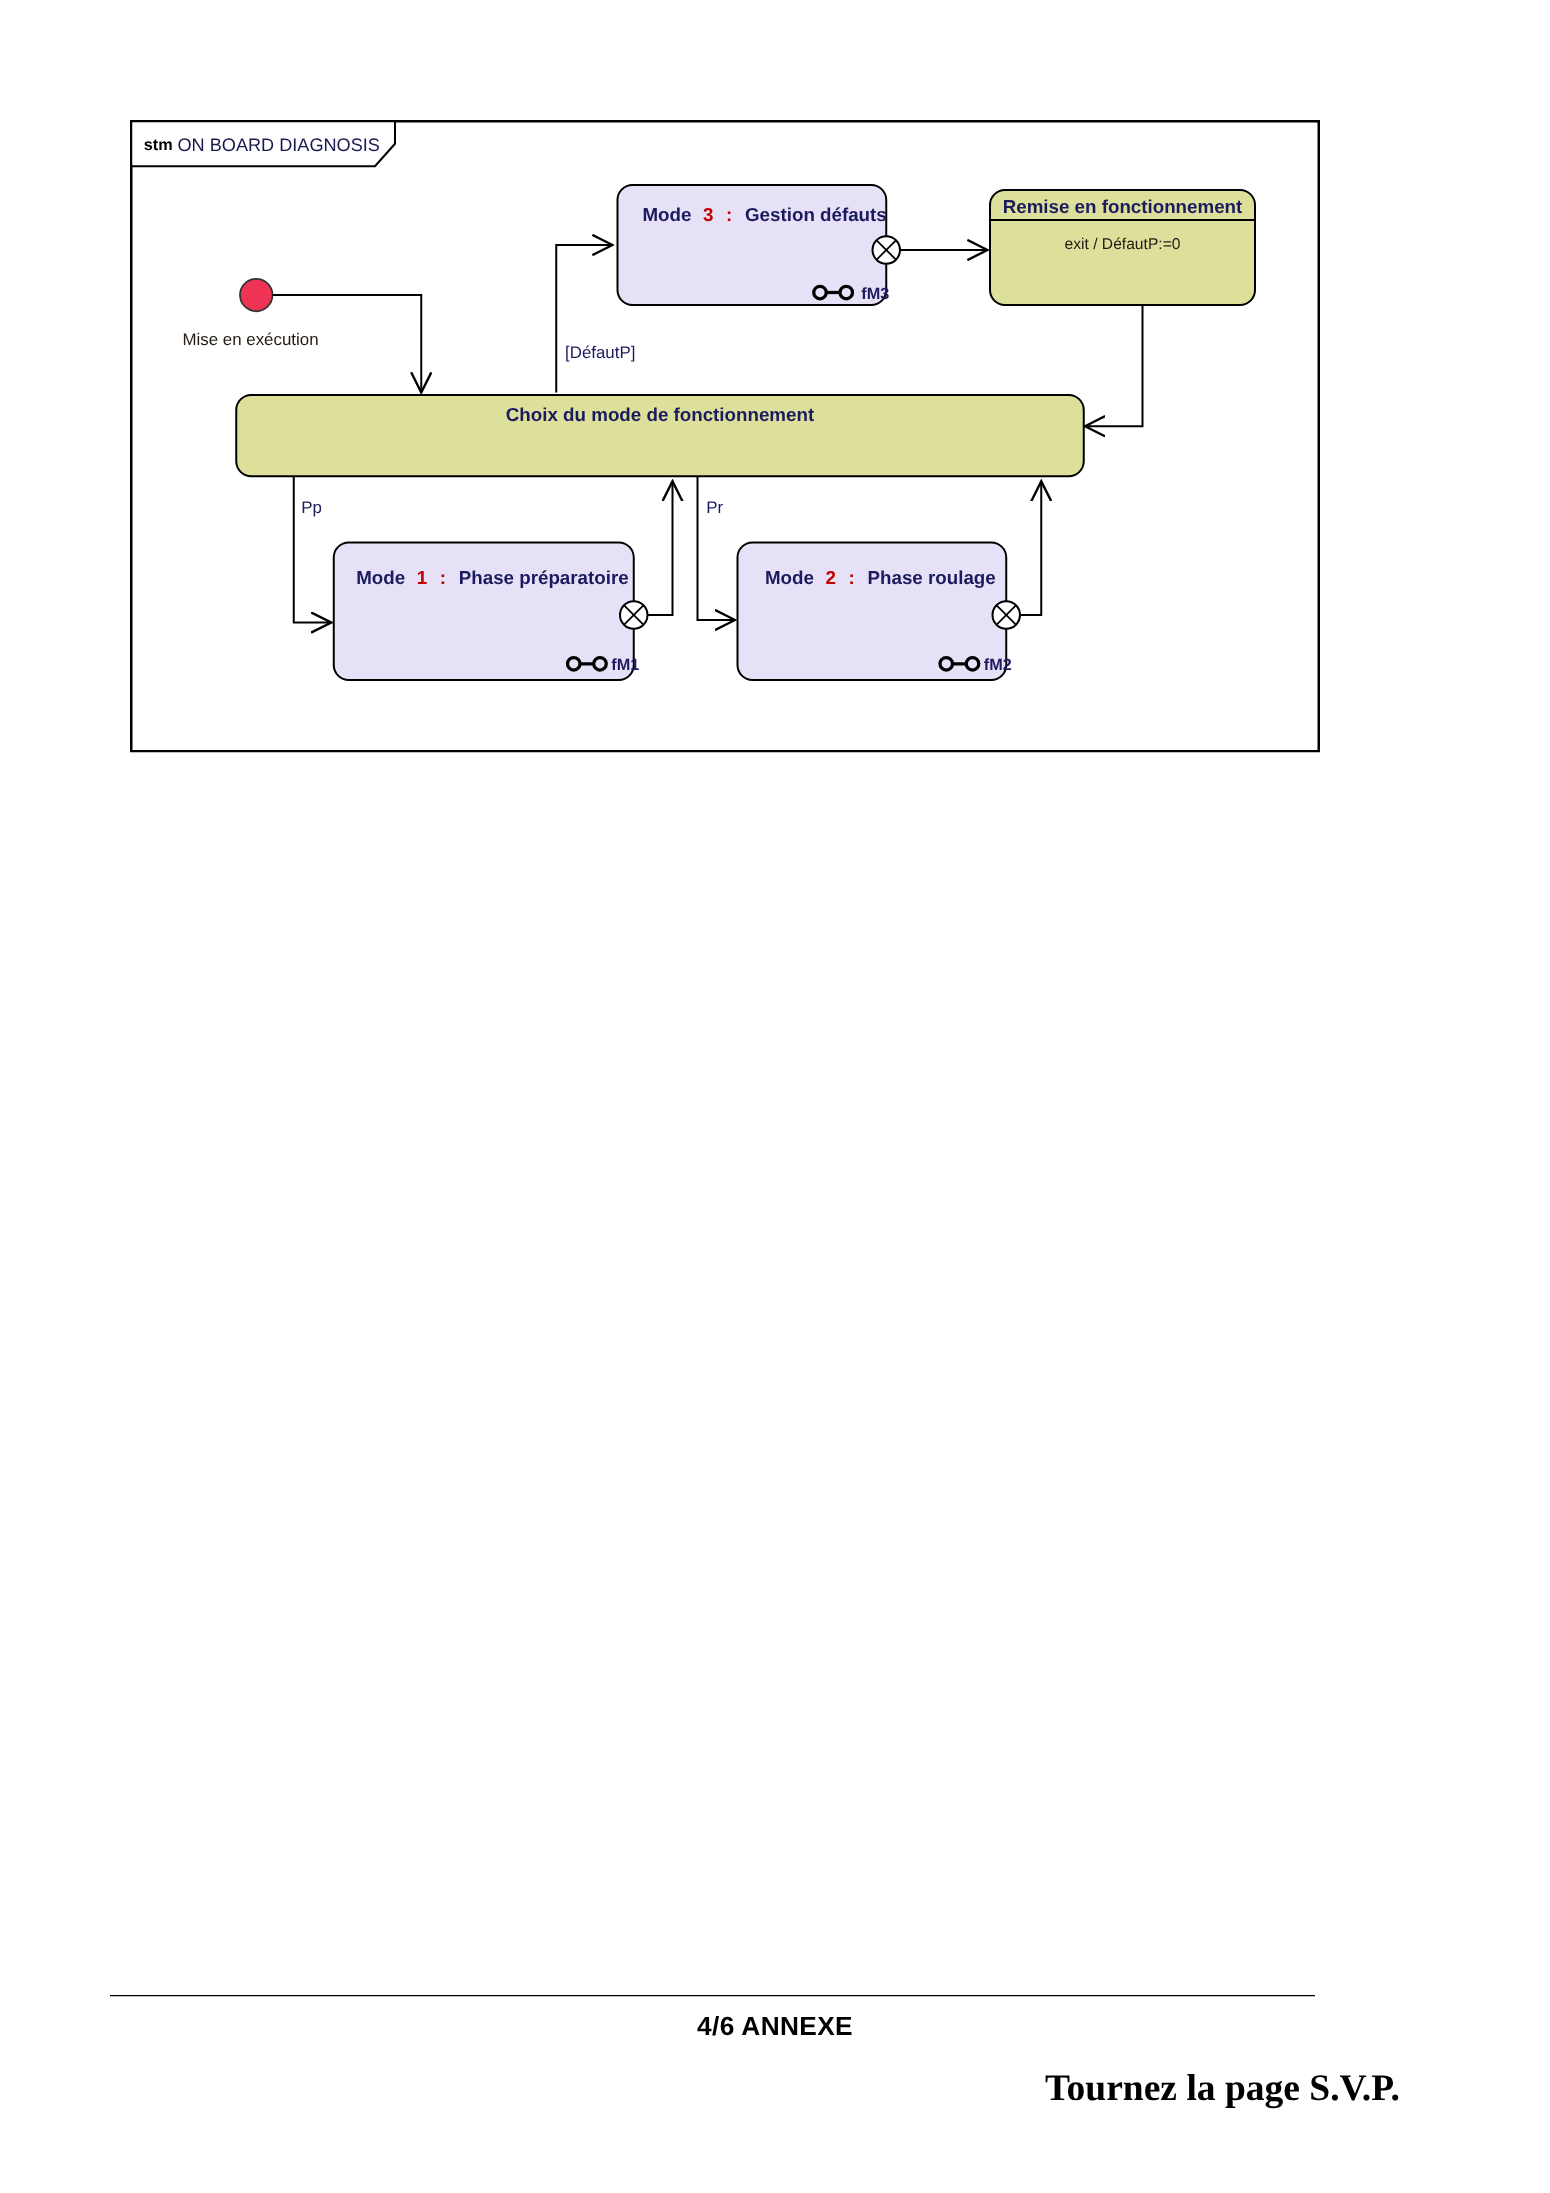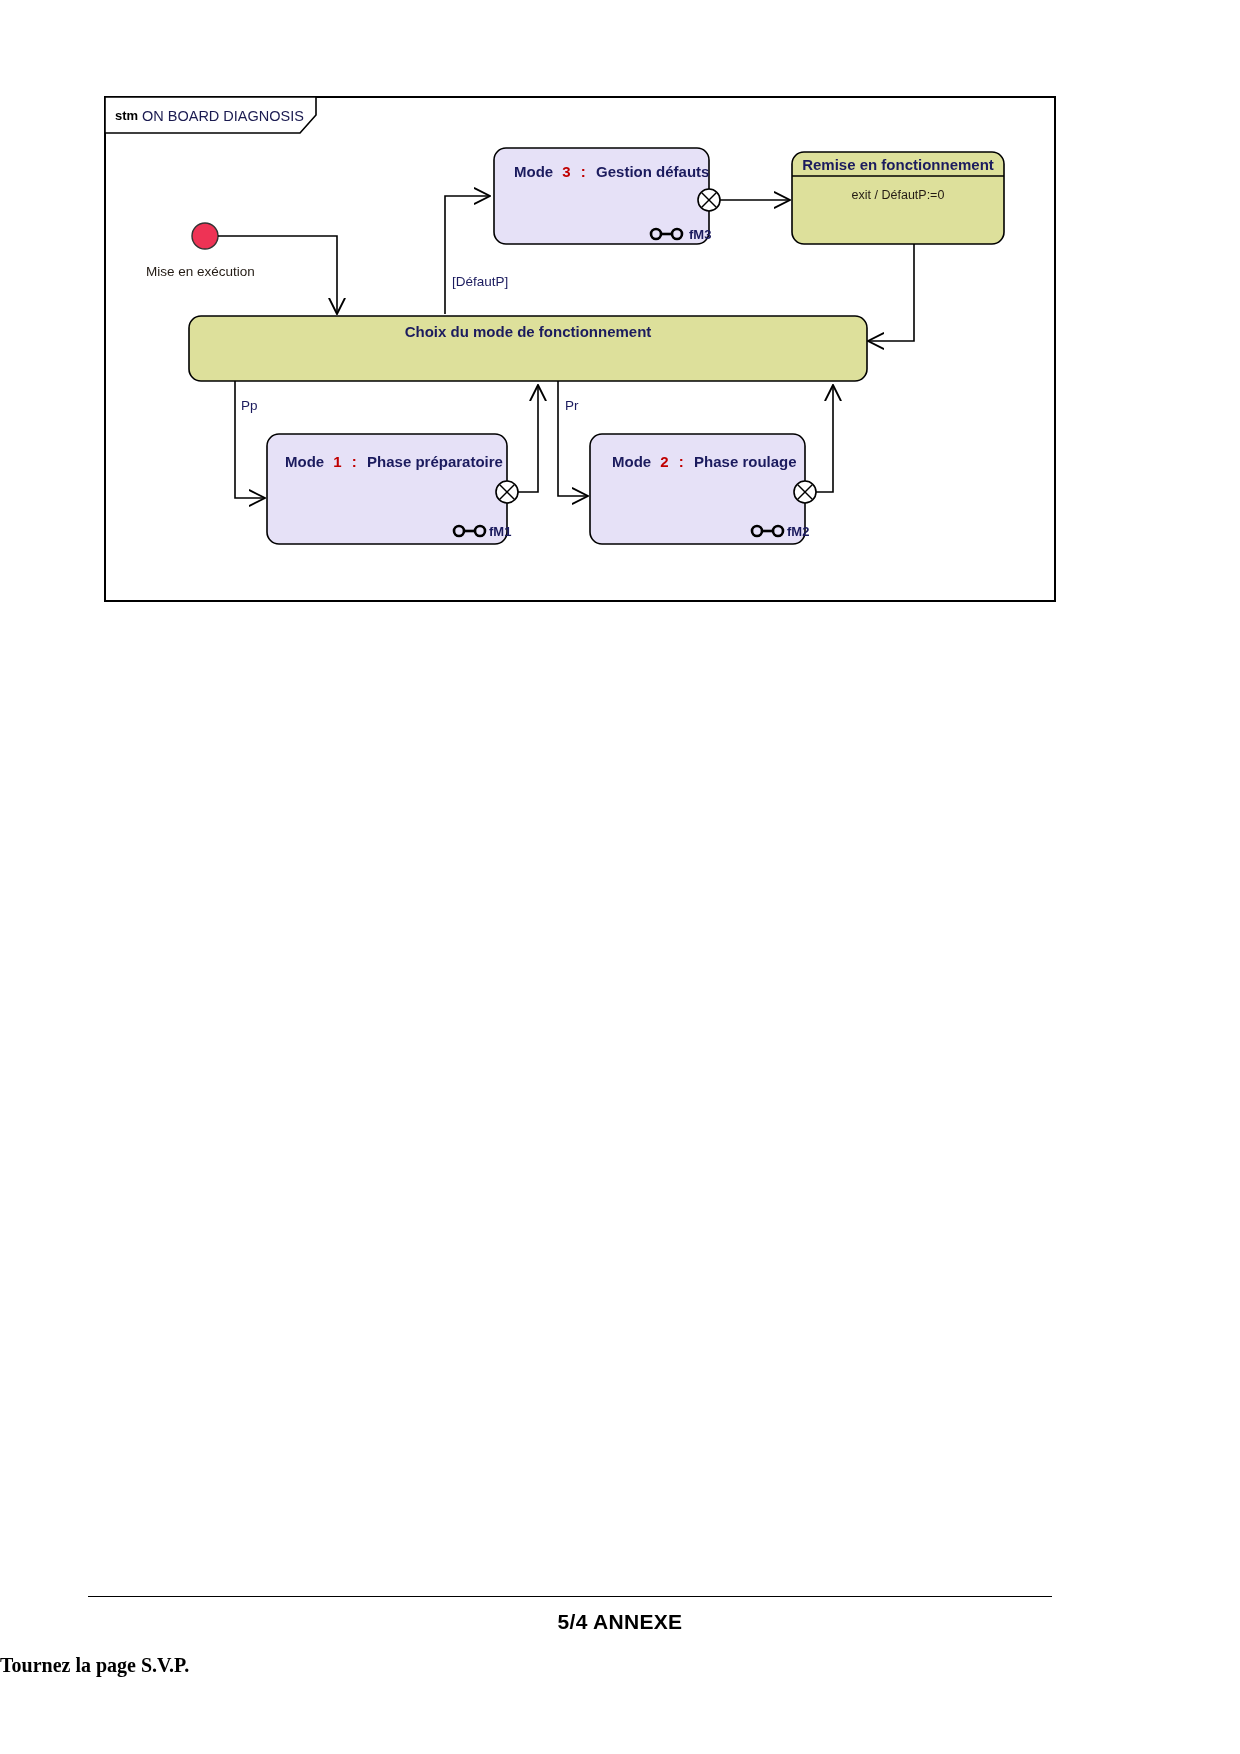--- a/index.html
+++ b/index.html
@@ -111,23 +111,23 @@
     font-size: 21px;
     font-weight: bold;
     color: #000000;
     letter-spacing: 0.3px;
   }
   #footer-right {
     position: absolute;
     left: 0;
     top: 58px;
     width: 1120px;
-    text-align: left;
+    text-align: right;
     font-family: "Liberation Serif", serif;
-    font-size: 20px;
+    font-size: 30px;
     font-weight: bold;
     color: #000000;
   }
 </style>
 </head>
 <body>
 
 <div id="diagram-area">
   <svg id="diagram-svg" viewBox="0 0 952 506" xmlns="http://www.w3.org/2000/svg">
 
@@ -239,15 +239,15 @@
       </g>
     </g>
 
     <path d="M 712 396 L 729 396 L 729 289" fill="none" stroke="#000000" stroke-width="1.6" marker-end="url(#arrow)"></path>
 
   </svg>
 </div>
 
 <div id="footer">
   <div id="footer-rule"></div>
-  <div id="footer-center">5/4 ANNEXE</div>
+  <div id="footer-center">4/6 ANNEXE</div>
   <div id="footer-right">Tournez la page S.V.P.</div>
 </div>
 
 </body></html>

